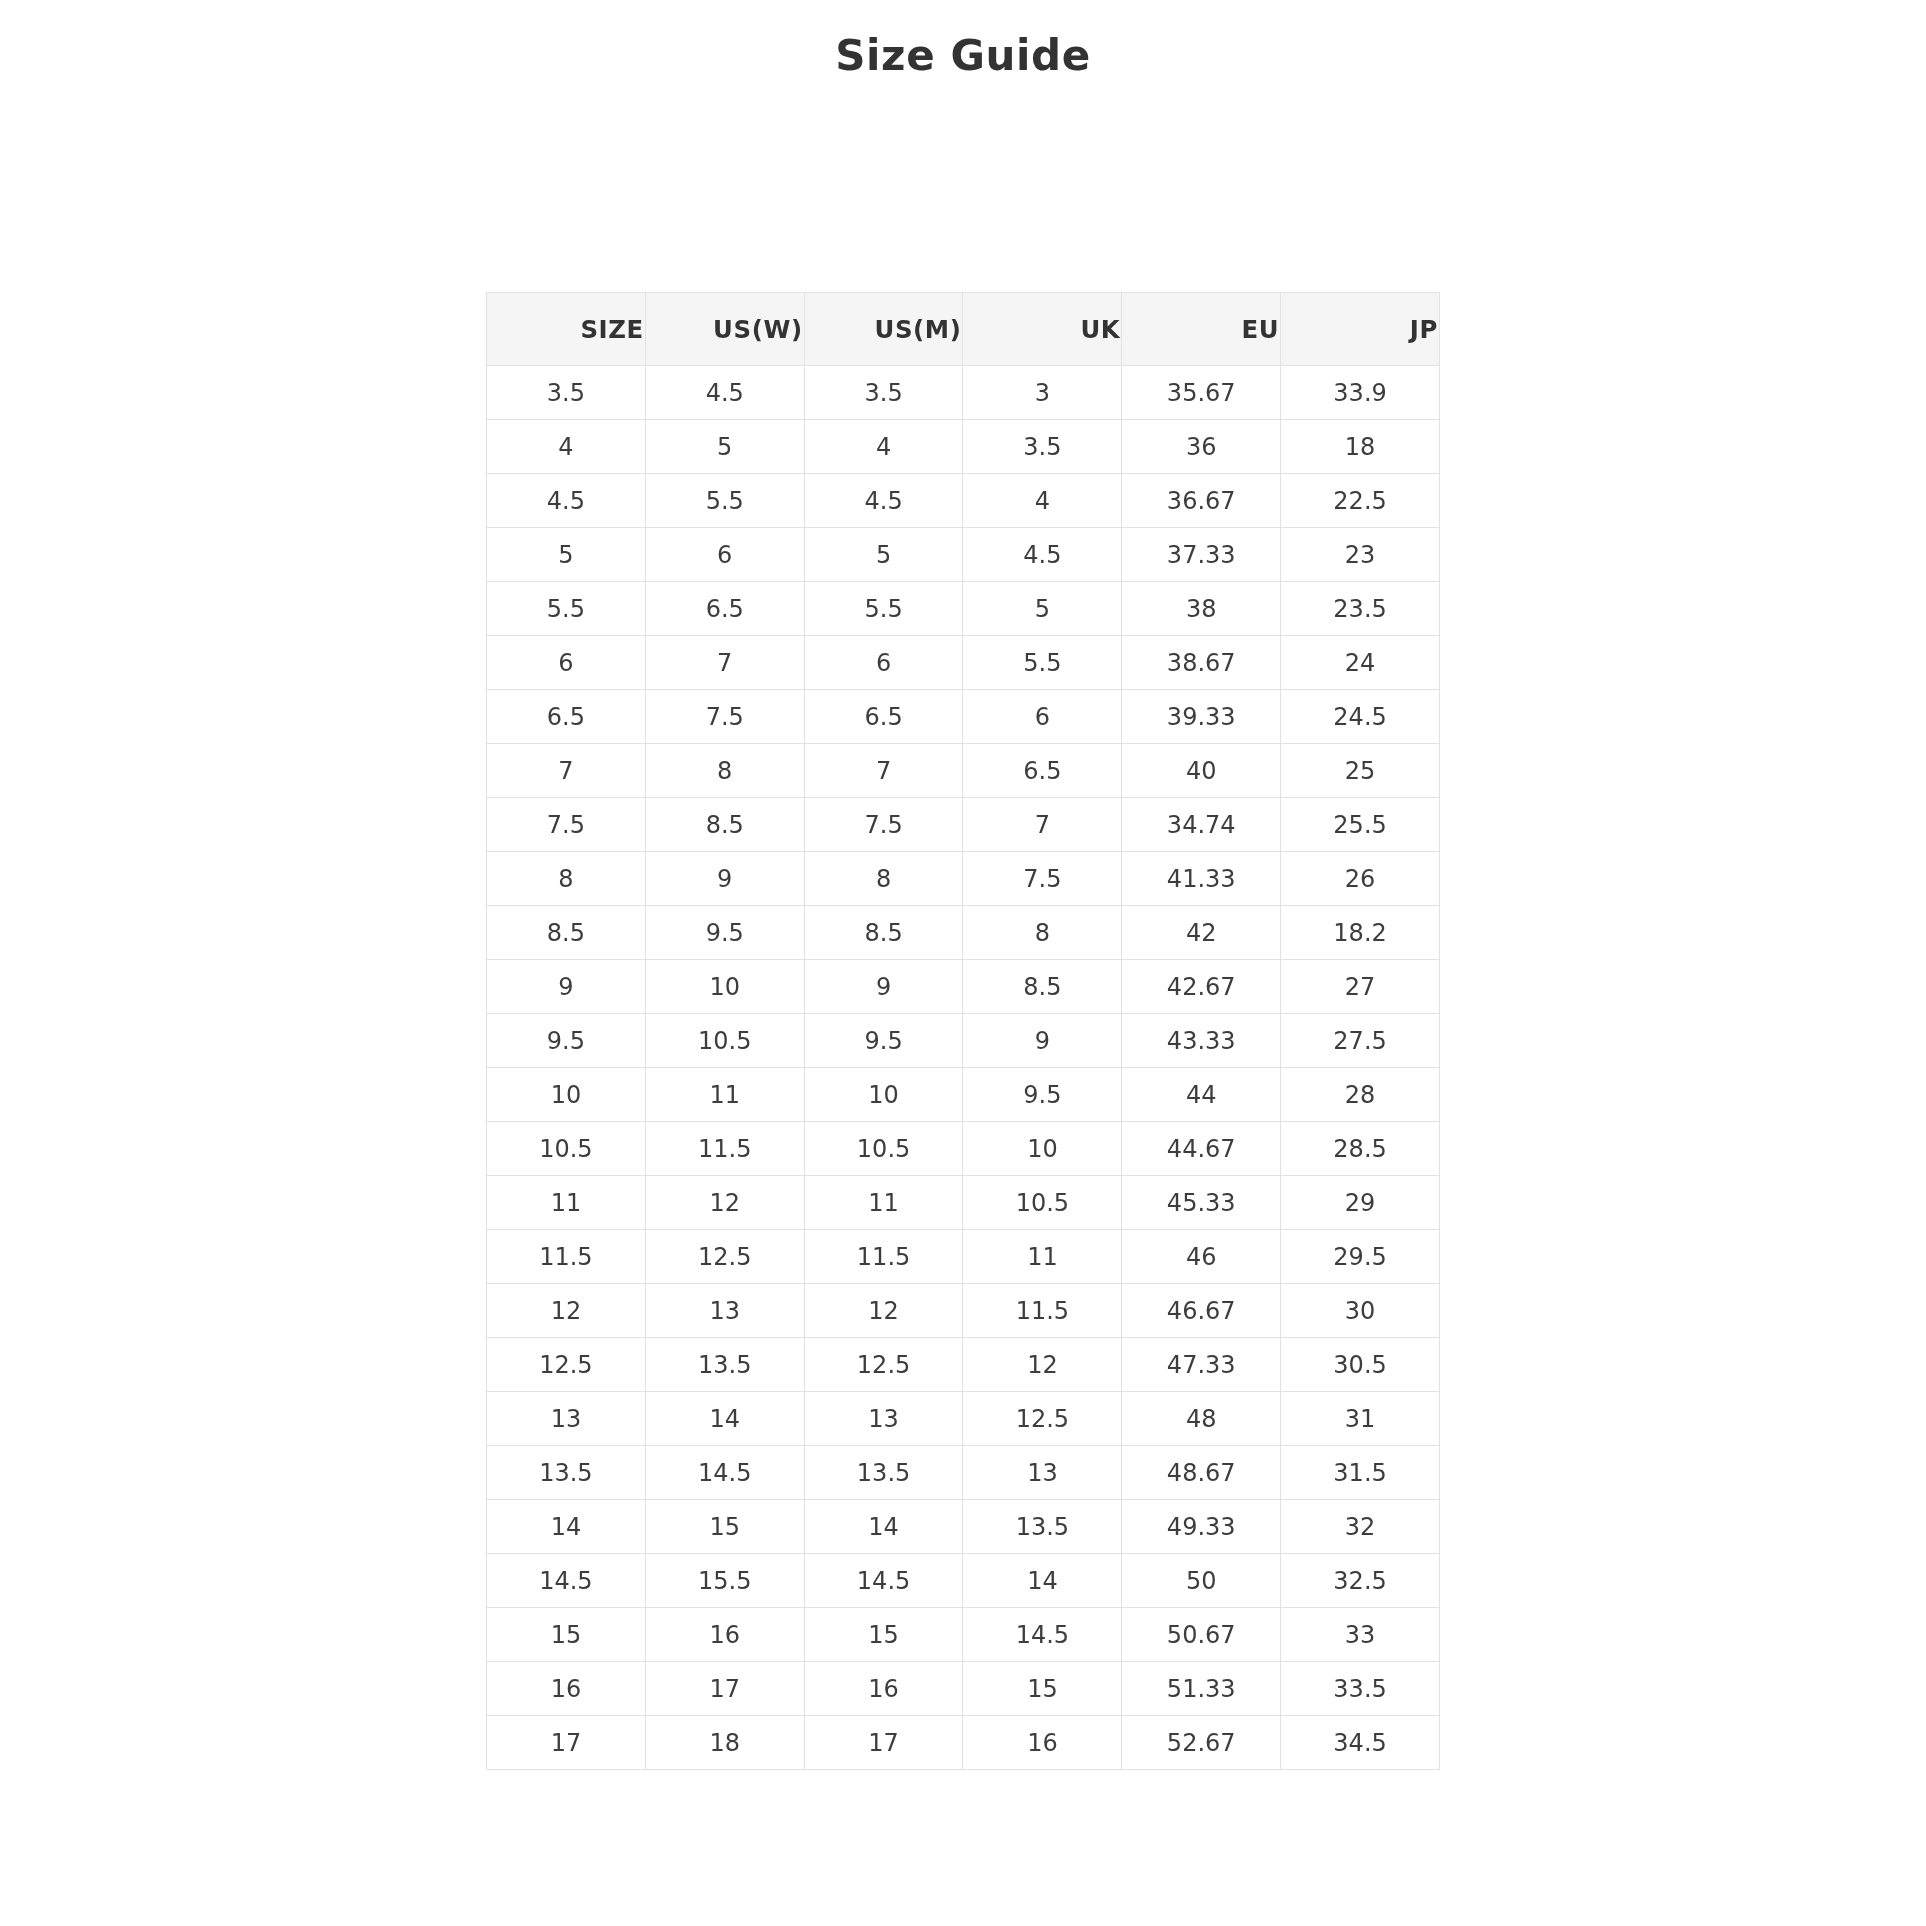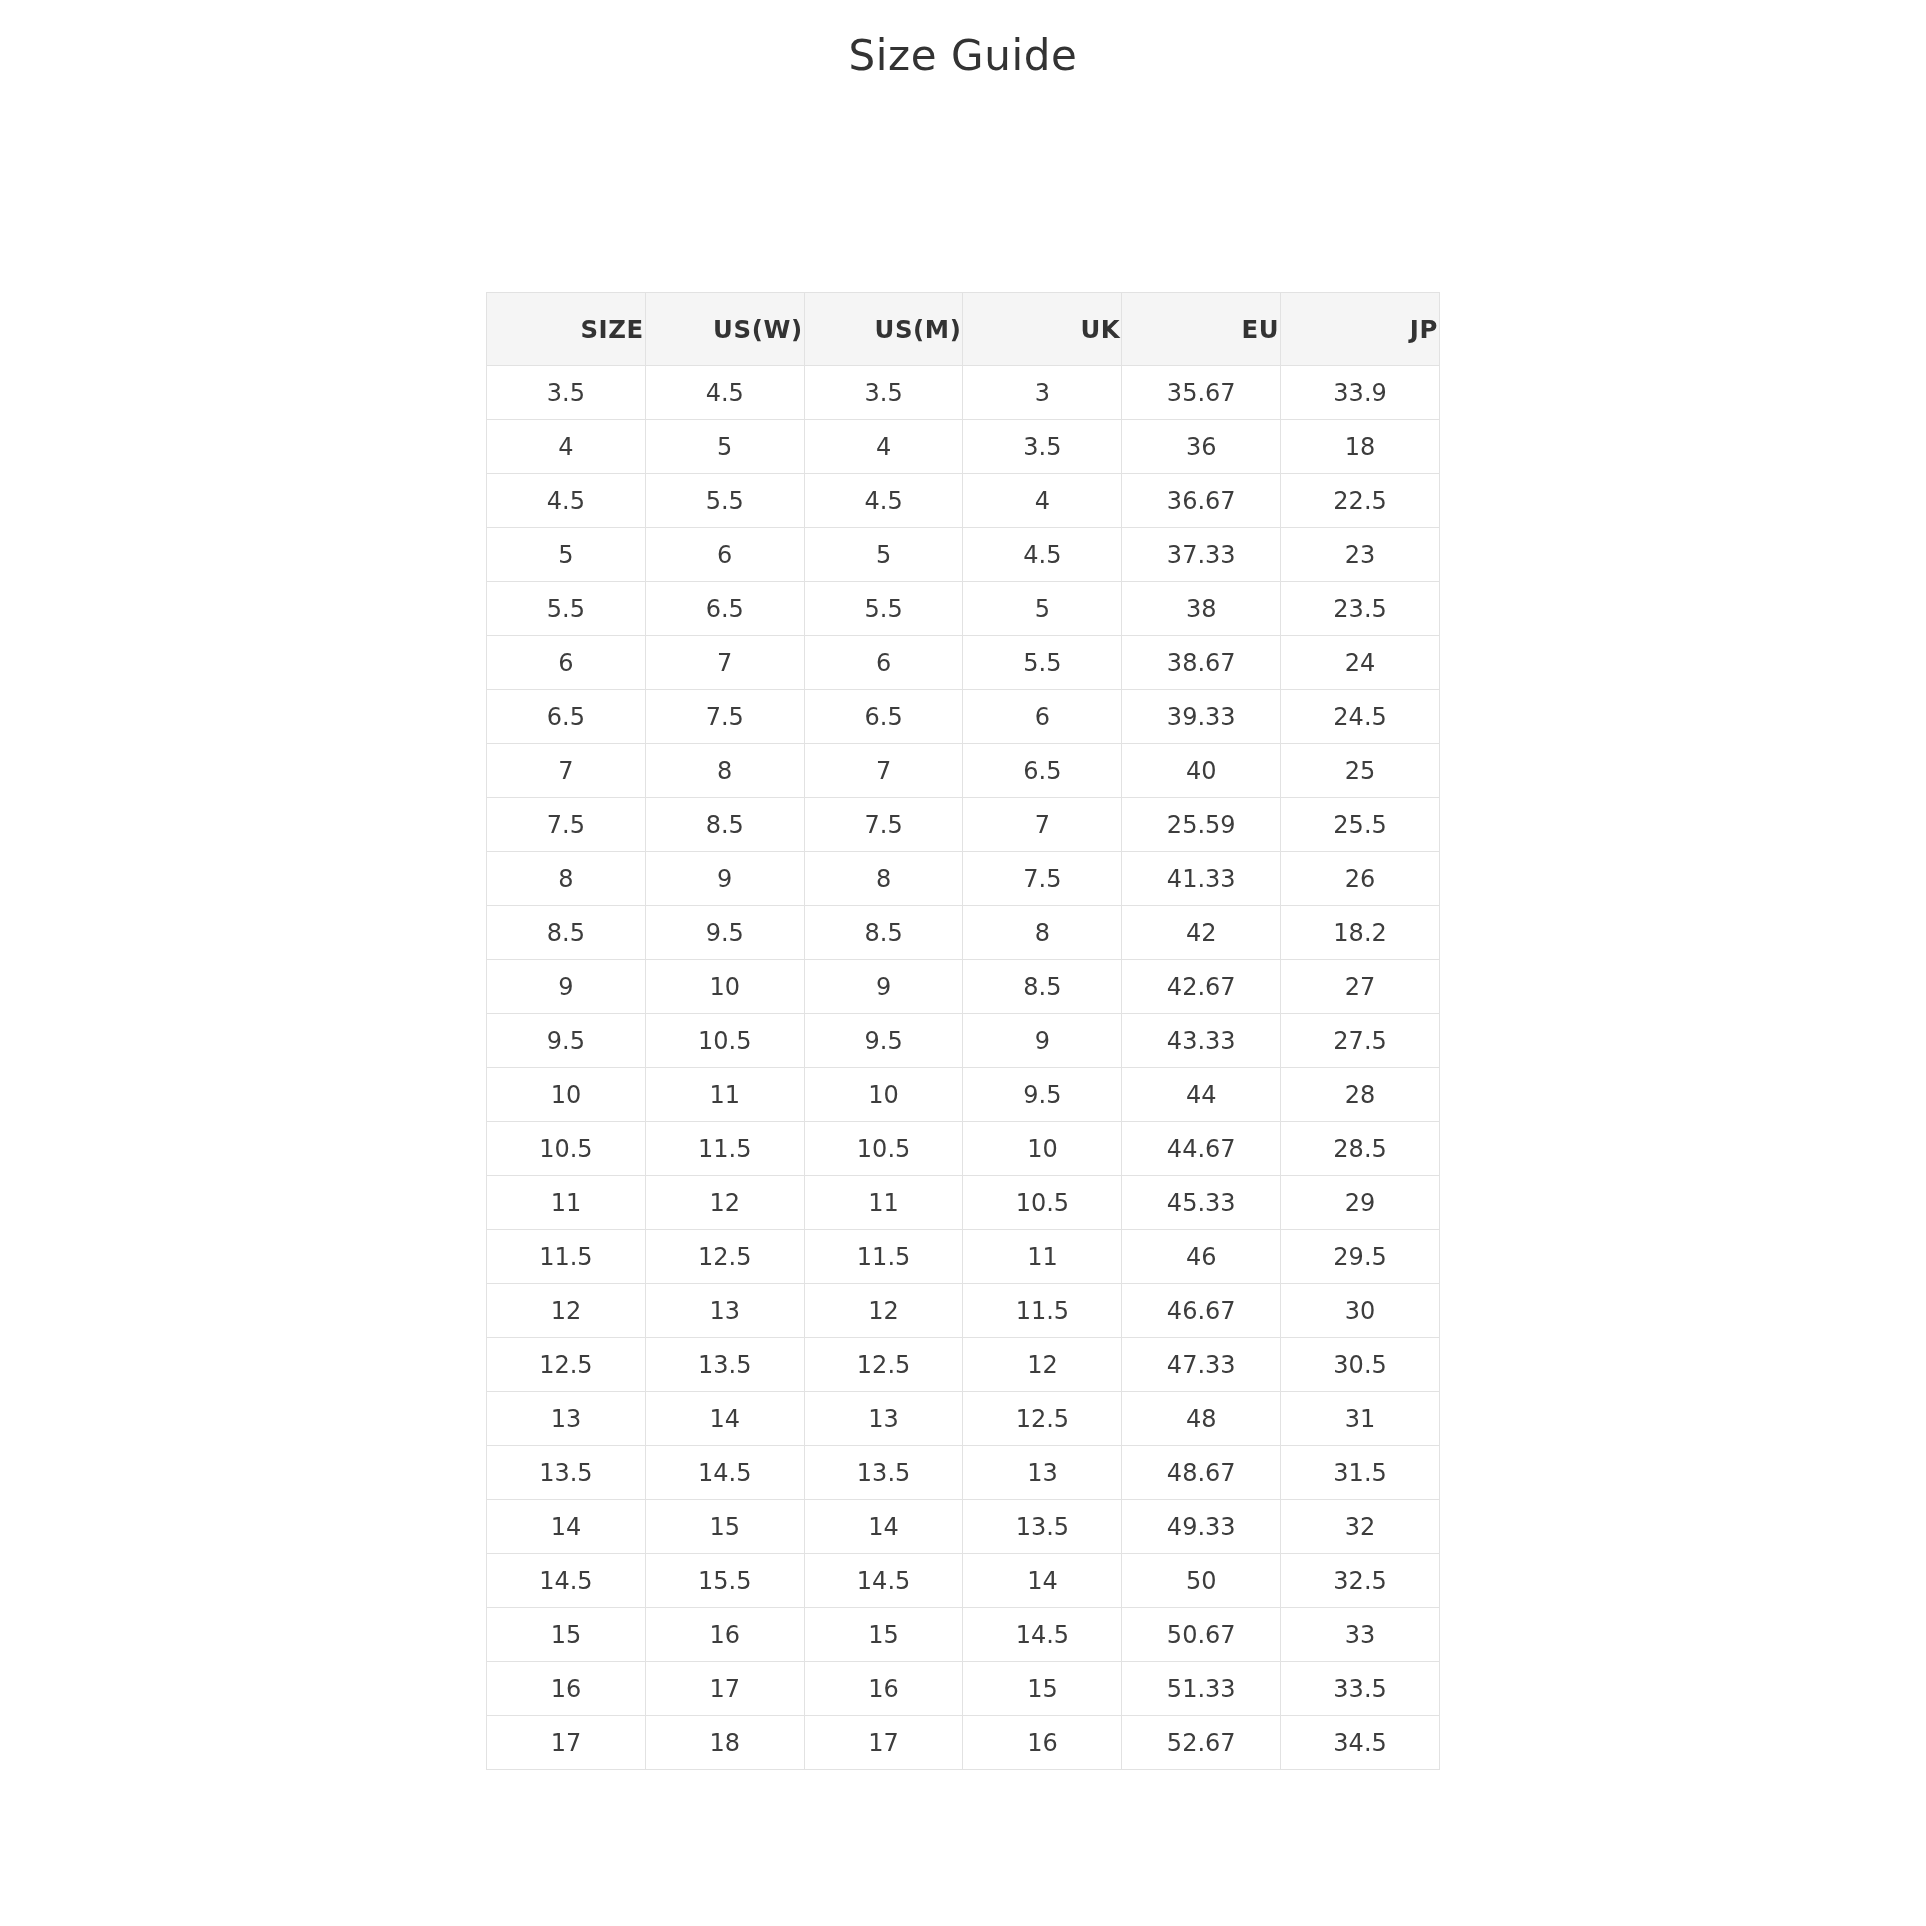--- a/index.html
+++ b/index.html
@@ -17,21 +17,21 @@
     background:var(--page-bg);
     font-family:"DejaVu Sans","Liberation Sans",sans-serif;
     overflow:hidden;
   }
   .page{width:1926px;height:1926px;position:relative;}
   h1.page-title{
     margin:0;
     padding-top:33px;
     font-size:42px;
     line-height:1.1;
-    font-weight:normal;
+    font-weight:bold;
     text-align:center;
     color:var(--title-text);
     letter-spacing:0.6px;
   }
   table.size-table{
     width:954px;
     margin:213px auto 0 auto;
     border-collapse:collapse;
     table-layout:fixed;
   }
@@ -136,21 +136,21 @@
           <td>7</td>
           <td>6.5</td>
           <td>40</td>
           <td>25</td>
         </tr>
         <tr>
           <td>7.5</td>
           <td>8.5</td>
           <td>7.5</td>
           <td>7</td>
-          <td>25.59</td>
+          <td>34.74</td>
           <td>25.5</td>
         </tr>
         <tr>
           <td>8</td>
           <td>9</td>
           <td>8</td>
           <td>7.5</td>
           <td>41.33</td>
           <td>26</td>
         </tr>

